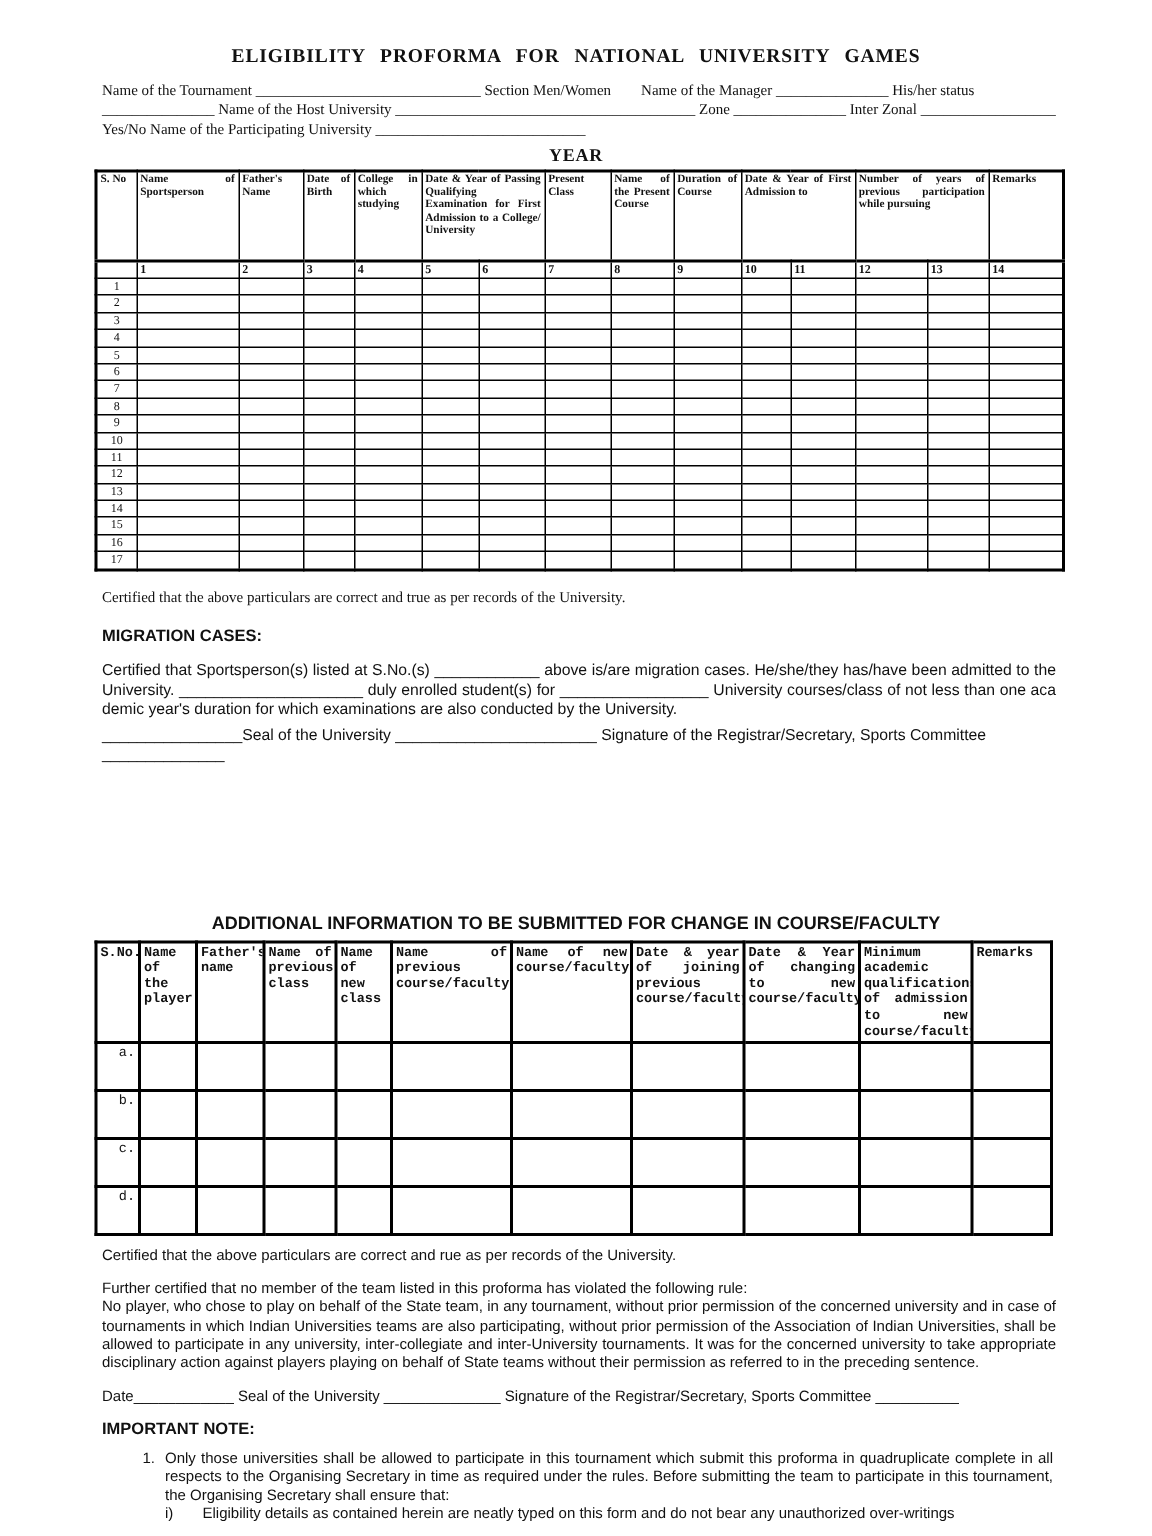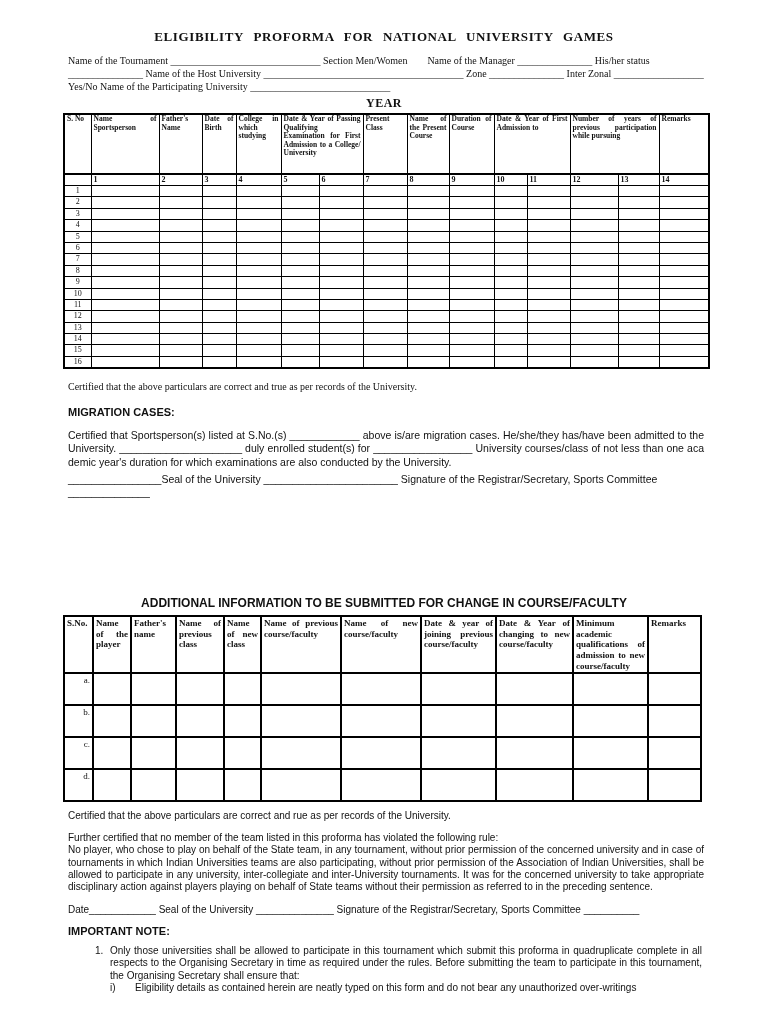--- a/index.html
+++ b/index.html
@@ -42,21 +42,21 @@
   .cert1{margin:11px 68px 0;font-size:10px;line-height:13px;}
   .mig-heading{margin:13px 68px 0;font-weight:bold;font-size:11px;}
   .mig-para{
     margin:11px 66px 4px 68px;width:636px;font-size:10.5px;line-height:13.2px;
     text-align:justify;word-break:break-all;
   }
   .mig-seal{margin:0 66px 0 68px;width:636px;font-size:10.5px;line-height:13.2px;white-space:pre-wrap;word-break:break-all;}
 
   
   .add-heading{margin:97px 0 0 0;text-align:center;font-weight:bold;font-size:12px;font-family:"Liberation Sans",sans-serif;}
-  #t2{margin:5px 0 0 63px;width:637px;border:2px solid #000;font-family:Liberation Serif, serif;padding-left:20px;}
+  #t2{margin:5px 0 0 63px;width:637px;border:2px solid #000;font-family:Liberation Mono, monospace;padding-left:20px;}
   #t2 td{border:2px solid #000;padding:1px 2px;vertical-align:top;overflow:hidden;}
   #t2 .th td{font-weight:bold;font-size:9px;line-height:10.6px;text-align:justify;}
   #t2 tbody td{height:28px;font-size:9px;}
   #t2 tbody td.rowletter{text-align:right;font-size:9px;}
 
   .cert2{margin:8px 68px 0;font-size:10px;line-height:12.5px;font-family:"Liberation Sans",sans-serif;}
   .rule-intro{margin:9px 68px 0;font-size:10px;line-height:12.5px;font-family:"Liberation Sans",sans-serif;}
   .rule-body{
     margin:0 66px 0 68px;width:636px;font-size:10px;line-height:12.4px;
     text-align:justify;font-family:"Liberation Sans",sans-serif;
@@ -397,20 +397,37 @@
         <td></td>
         <td></td>
         <td></td>
         <td></td>
         <td></td>
         <td></td>
         <td></td>
         <td></td>
         <td></td>
       </tr>
+      <tr>
+        <td class="rownum">17</td>
+        <td></td>
+        <td></td>
+        <td></td>
+        <td></td>
+        <td></td>
+        <td></td>
+        <td></td>
+        <td></td>
+        <td></td>
+        <td></td>
+        <td></td>
+        <td></td>
+        <td></td>
+        <td></td>
+      </tr>
     </tbody>
 </table>
 
 <div class="cert1">Certified that the above particulars are correct and true as per records of the University.</div>
 
 <div class="mig-heading sans">MIGRATION CASES:</div>
 <div class="mig-para sans">Certified that Sportsperson(s) listed at S.No.(s) ____________ above is/are migration cases.  He/she/they has/have been admitted to the University.  _____________________ duly enrolled student(s) for _________________ University courses/class of not less than one academic year's duration for which examinations are also conducted by the University.</div>
 <div class="mig-seal sans">________________Seal of the University _______________________ Signature of the Registrar/Secretary, Sports Committee
 ______________</div>
 

